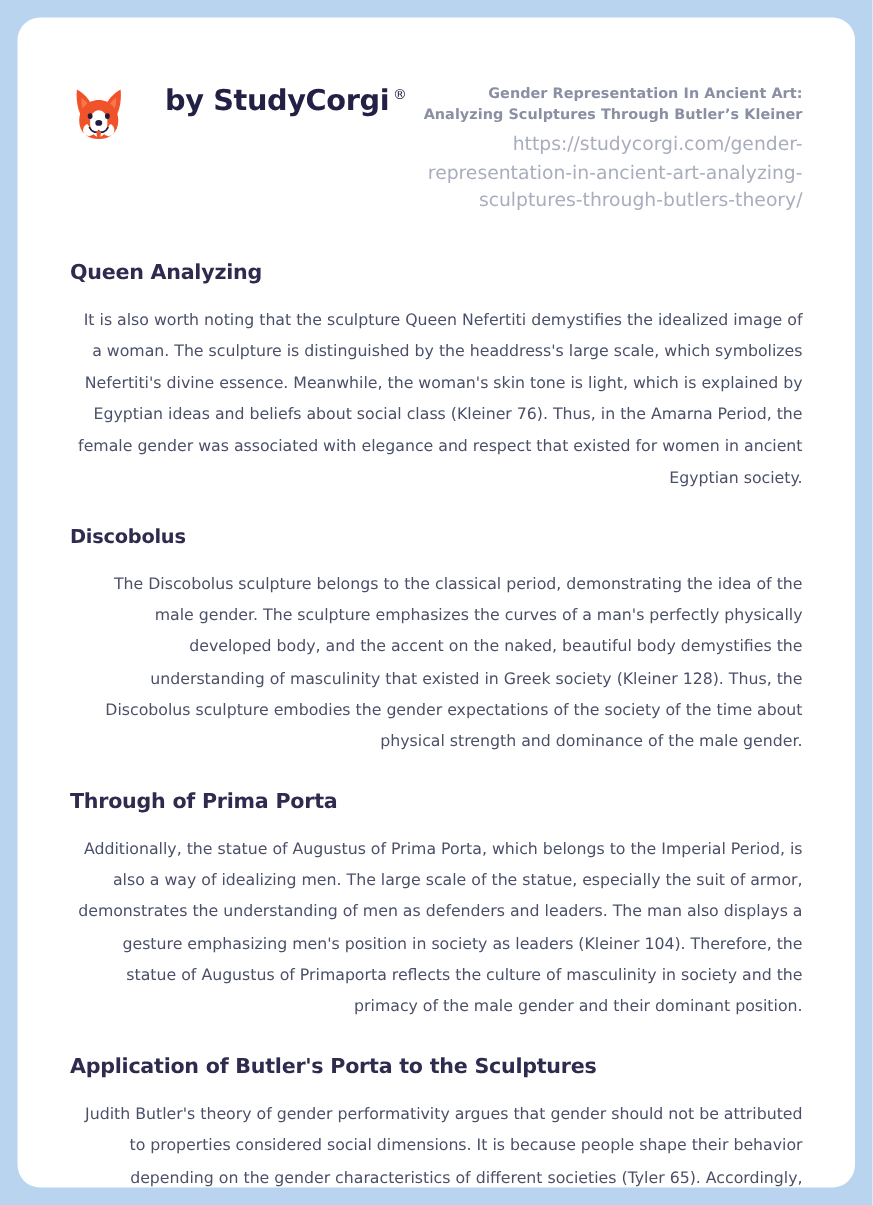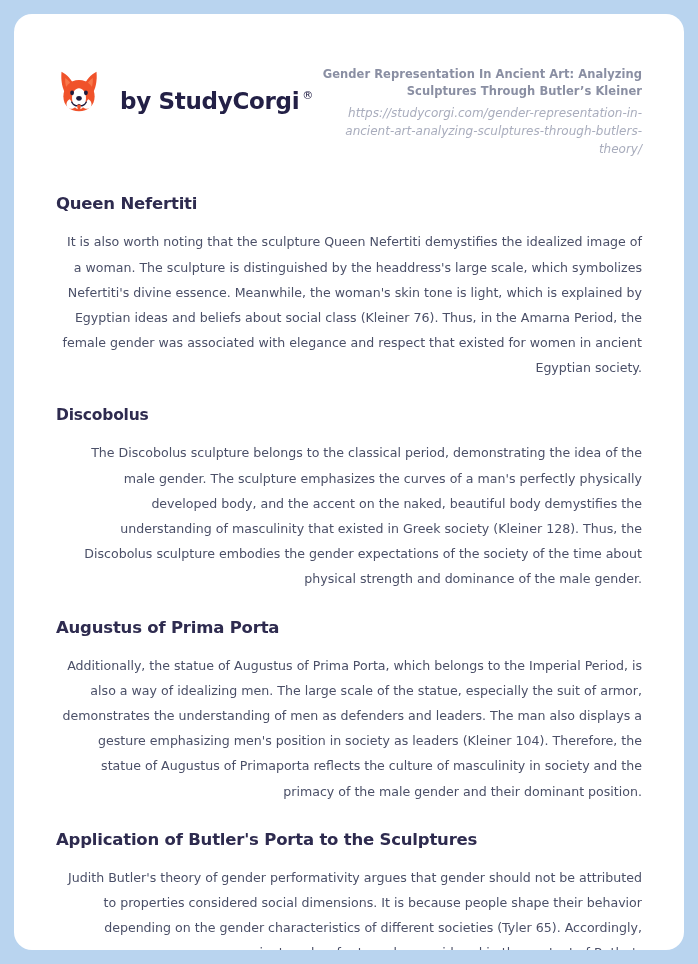--- a/index.html
+++ b/index.html
@@ -29,22 +29,22 @@
 
   
   .doc-header {
     display: flex;
     align-items: flex-start;
     justify-content: space-between;
     padding-top: 48px;
   }
   .brand {
     display: flex;
-    align-items: flex-end;
-    gap: 18px;
+    align-items: flex-start;
+    gap: 30px;
     padding-top: 6px;
   }
   .logo-mark {
     width: 46px;
     height: 46px;
     flex: 0 0 46px;
     display: block;
   }
   .wordmark {
     font-family: "DejaVu Sans", sans-serif;
@@ -69,26 +69,25 @@
     padding-top: 4px;
   }
   .doc-title {
     font-size: 11.5px;
     font-weight: bold;
     color: #8a8fa3;
     line-height: 1.45;
     letter-spacing: 0.05px;
   }
   .doc-url {
-    font-size: 12px;
+    font-size: 15px;
     color: #a9adbd;
     line-height: 1.5;
     margin-top: 5px;
     word-break: break-word;
-    font-style: italic;
   }
 
   
   .content {
     padding-top: 36px;
   }
   h2.sec-title {
     font-family: "DejaVu Sans", sans-serif;
     font-size: 16.5px;
     font-weight: bold;
@@ -163,31 +162,31 @@
       <div class="doc-meta">
         <div class="doc-title">Gender Representation In Ancient Art: Analyzing Sculptures Through Butler’s Kleiner</div>
         <div class="doc-url">https://studycorgi.com/gender-representation-in-ancient-art-analyzing-sculptures-through-butlers-theory/</div>
       </div>
 
     </div>
 
     <div class="content">
 
       <div class="sec-block">
-        <h2 class="sec-title">Queen Nefertiti</h2>
+        <h2 class="sec-title">Queen Analyzing</h2>
         <p class="body-text">It is also worth noting that the sculpture Queen Nefertiti demystifies the idealized image of a woman. The sculpture is distinguished by the headdress's large scale, which symbolizes Nefertiti's divine essence. Meanwhile, the woman's skin tone is light, which is explained by Egyptian ideas and beliefs about social class (Kleiner 76). Thus, in the Amarna Period, the female gender was associated with elegance and respect that existed for women in ancient Egyptian society.</p>
       </div>
 
       <div class="sec-block">
         <h3 class="sec-title">Discobolus</h3>
         <p class="body-text">The Discobolus sculpture belongs to the classical period, demonstrating the idea of the male gender. The sculpture emphasizes the curves of a man's perfectly physically developed body, and the accent on the naked, beautiful body demystifies the understanding of masculinity that existed in Greek society (Kleiner 128). Thus, the Discobolus sculpture embodies the gender expectations of the society of the time about physical strength and dominance of the male gender.</p>
       </div>
 
       <div class="sec-block">
-        <h2 class="sec-title">Augustus of Prima Porta</h2>
+        <h2 class="sec-title">Through of Prima Porta</h2>
         <p class="body-text">Additionally, the statue of Augustus of Prima Porta, which belongs to the Imperial Period, is also a way of idealizing men. The large scale of the statue, especially the suit of armor, demonstrates the understanding of men as defenders and leaders. The man also displays a gesture emphasizing men's position in society as leaders (Kleiner 104). Therefore, the statue of Augustus of Primaporta reflects the culture of masculinity in society and the primacy of the male gender and their dominant position.</p>
       </div>
 
       <div class="sec-block">
         <h2 class="sec-title">Application of Butler's Porta to the Sculptures</h2>
         <p class="body-text">Judith Butler's theory of gender performativity argues that gender should not be attributed to properties considered social dimensions. It is because people shape their behavior depending on the gender characteristics of different societies (Tyler 65). Accordingly, ancient works of art can be considered in the context of Butler's</p>
       </div>
 
     </div>
 

